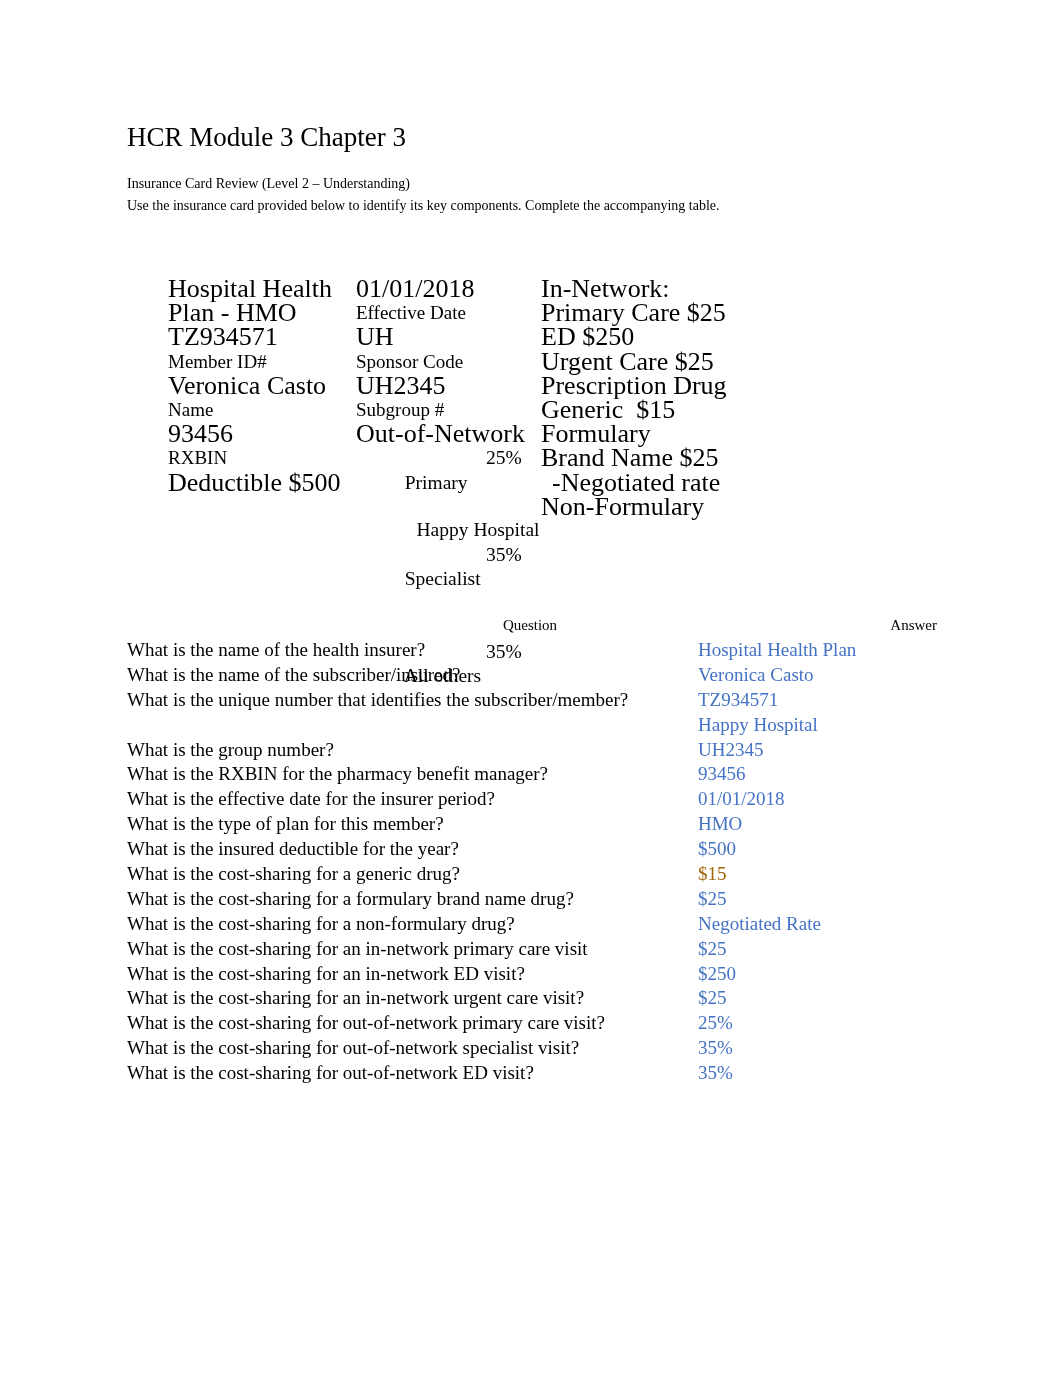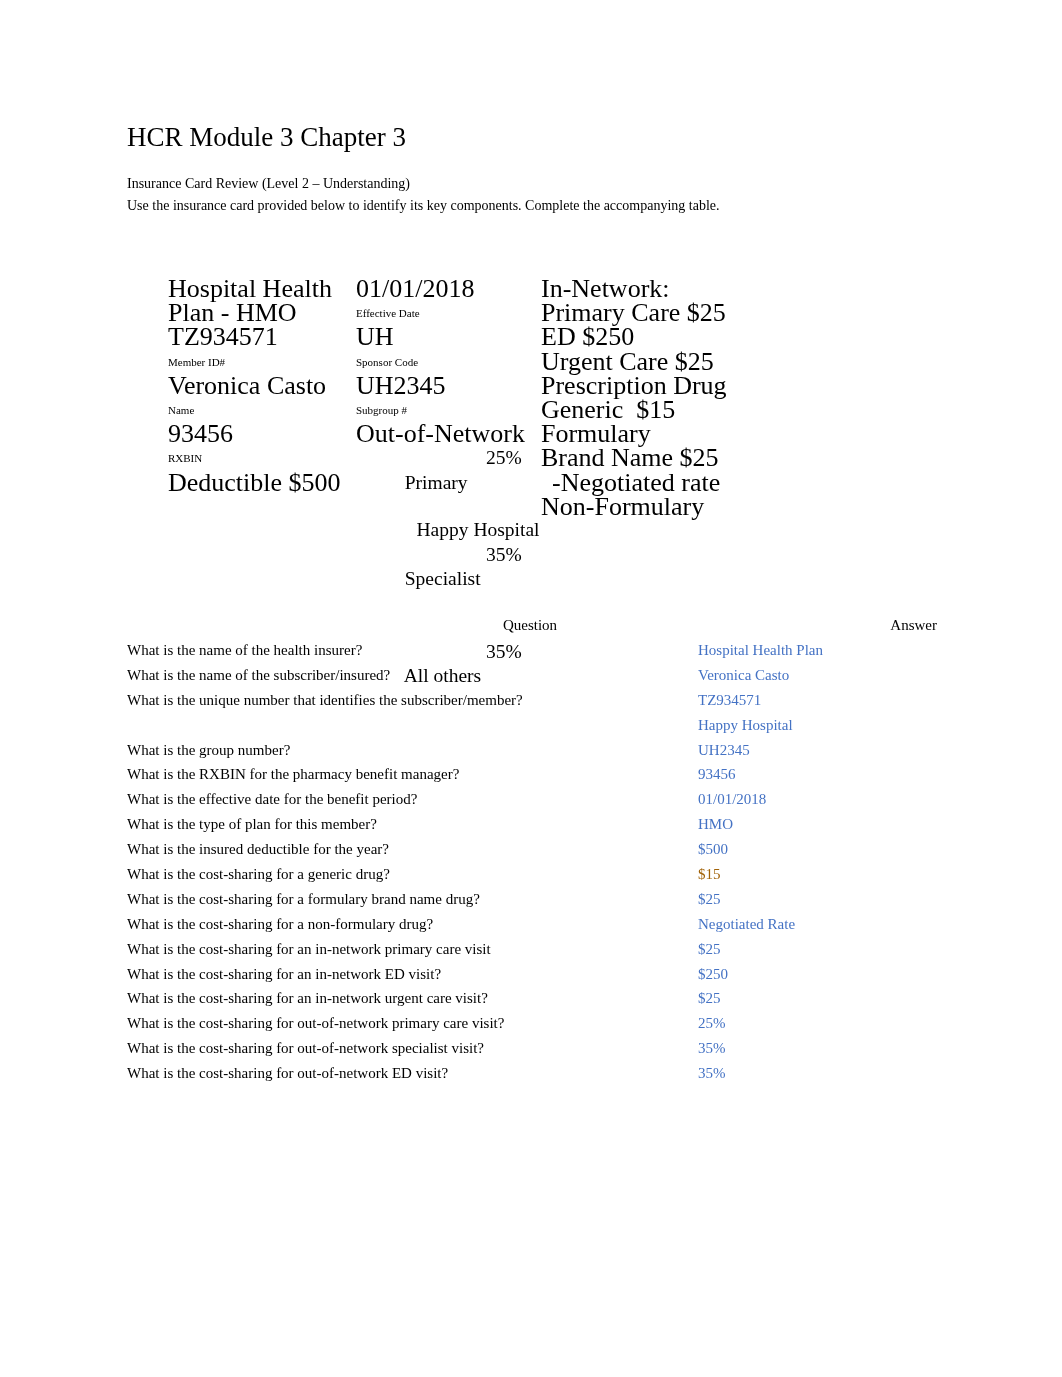--- a/index.html
+++ b/index.html
@@ -62,21 +62,21 @@
   .col-left   { left: 0px;   width: 185px; }
   .col-mid    { left: 188px; width: 185px; }
   .col-right  { left: 373px; width: 250px; }
 
   .c-line {
     font-size: 26px;
     line-height: 24.2px;
     white-space: pre;
   }
   .c-label {
-    font-size: 11px;
+    font-size: 19px;
     line-height: 24.2px;
     white-space: pre;
   }
   .c-row {
     font-size: 19.5px;
     line-height: 24.2px;
     position: relative;
     white-space: pre;
   }
   .c-row .pct {
@@ -118,21 +118,21 @@
   .qa-head .h-a {
     position: absolute;
     left: 570px;
     width: 240px;
     text-align: right;
   }
 
   .qa-row {
     position: relative;
     height: 24.9px;
-    font-size: 15px;
+    font-size: 19px;
     line-height: 24.9px;
     white-space: nowrap;
   }
   .qa-q {
     position: absolute;
     left: 0;
     top: 0;
   }
   .qa-a {
     position: absolute;
@@ -233,21 +233,21 @@
         </div>
         <div class="qa-row">
           <span class="qa-q">What is the group number?</span>
           <span class="qa-a" style="color: rgb(68, 114, 196);">UH2345</span>
         </div>
         <div class="qa-row">
           <span class="qa-q">What is the RXBIN for the pharmacy benefit manager?</span>
           <span class="qa-a" style="color: rgb(68, 114, 196);">93456</span>
         </div>
         <div class="qa-row">
-          <span class="qa-q">What is the effective date for the benefit period?</span>
+          <span class="qa-q">What is the effective date for the insurer period?</span>
           <span class="qa-a" style="color: rgb(68, 114, 196);">01/01/2018</span>
         </div>
         <div class="qa-row">
           <span class="qa-q">What is the type of plan for this member?</span>
           <span class="qa-a" style="color: rgb(68, 114, 196);">HMO</span>
         </div>
         <div class="qa-row">
           <span class="qa-q">What is the insured deductible for the year?</span>
           <span class="qa-a" style="color: rgb(68, 114, 196);">$500</span>
         </div>

